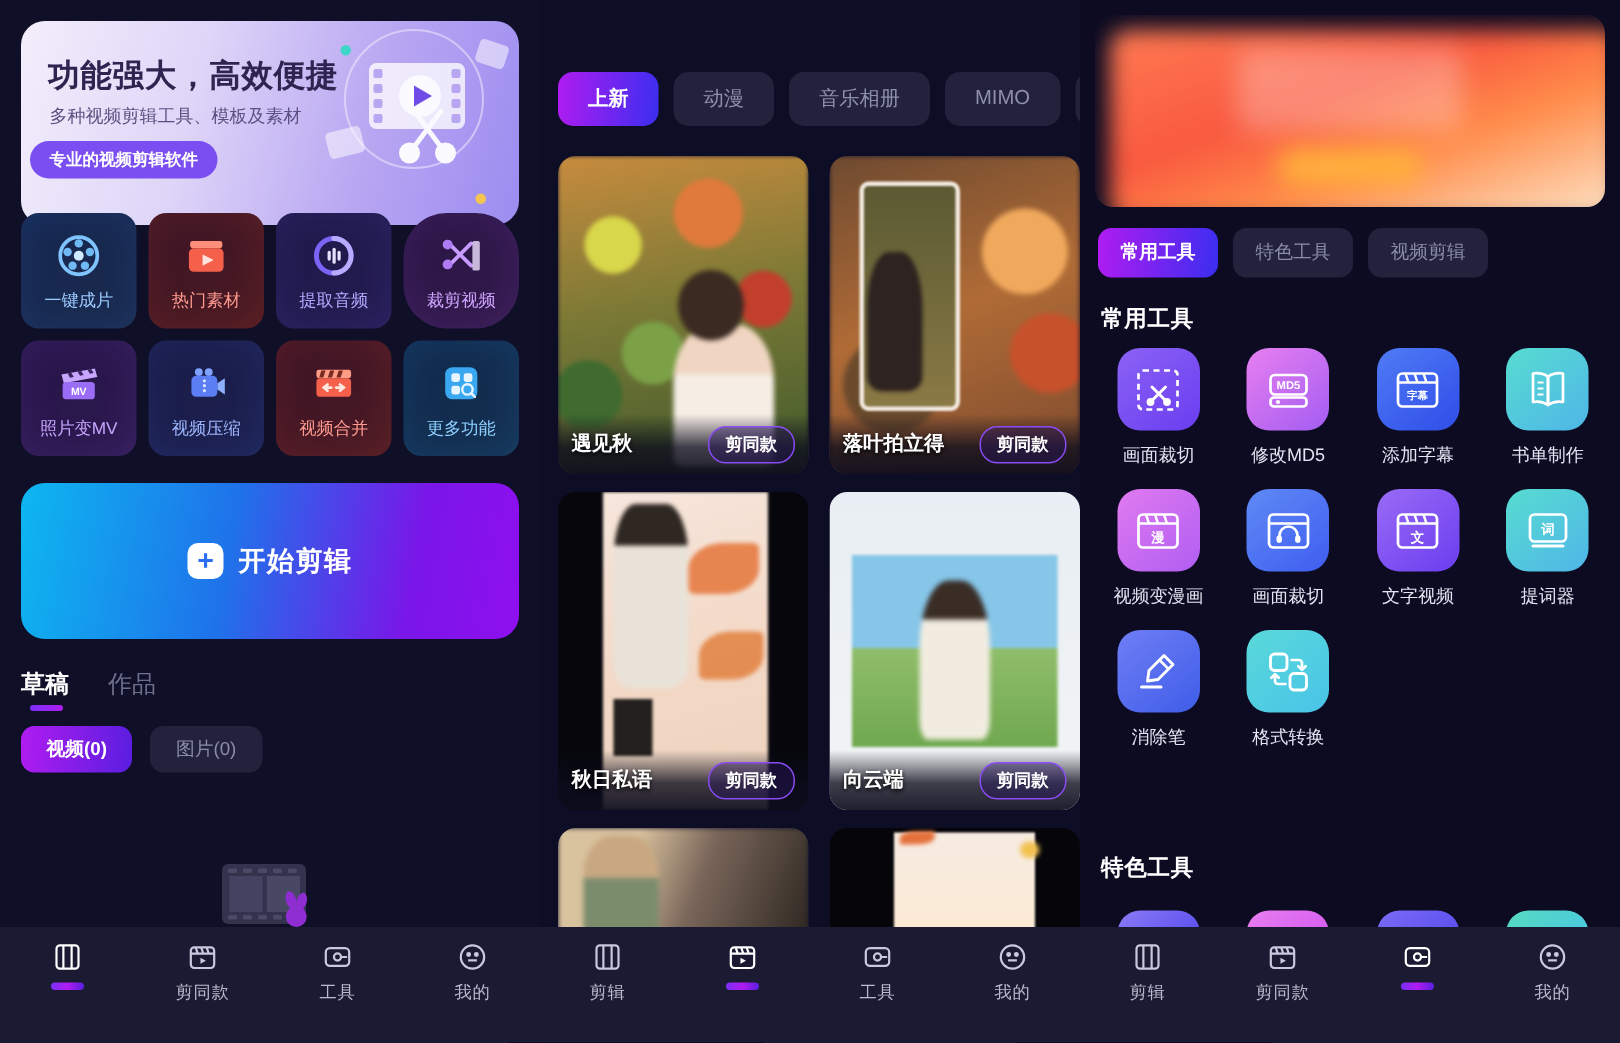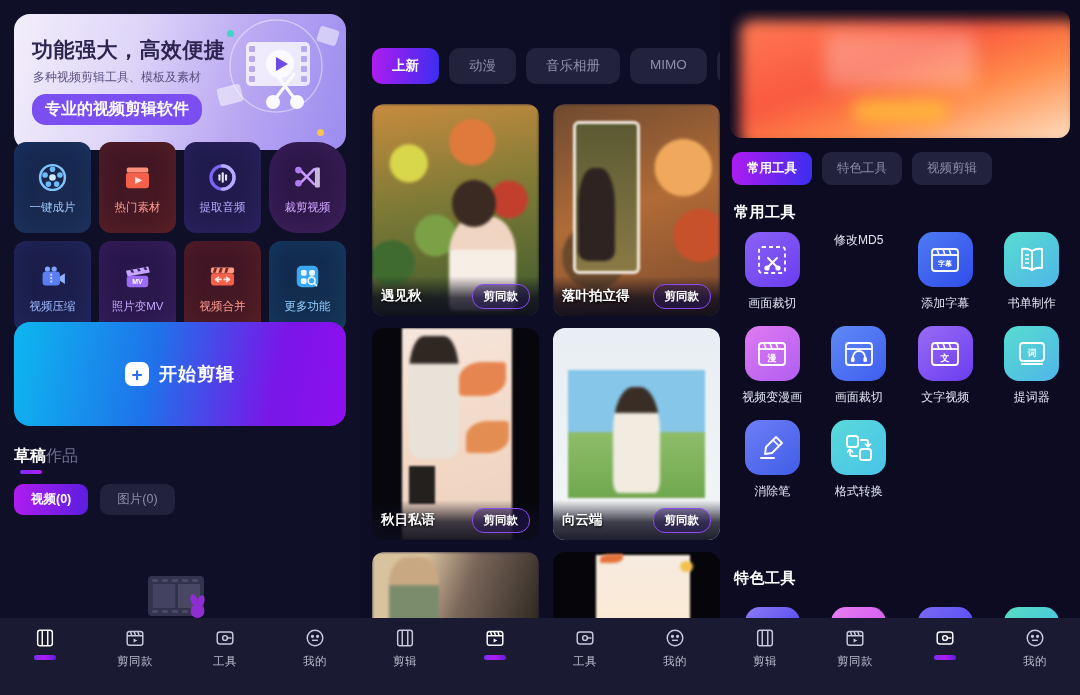--- a/index.html
+++ b/index.html
@@ -36,52 +36,52 @@
 
   
   .promo {
     position: absolute; left: 14px; top: 14px; width: 332px; height: 136px;
     border-radius: 16px; overflow: hidden;
     background: linear-gradient(105deg, #f3eefb 0%, #ded5f8 35%, #b9a7f2 68%, #9b8cf0 100%);
   }
   .promo-title { position:absolute; left: 18px; top: 22px; font-size: 21px; font-weight: 700; color: #2d2450; letter-spacing:.5px;}
   .promo-sub { position:absolute; left: 19px; top: 55px; font-size: 12px; color: #5b5080; }
   .promo-pill {
-    position: absolute; left: 18px; top: 80px;
-    background: #7a4ef0; color: #fff; font-size: 16px;
+    position: absolute; left: 6px; top: 80px;
+    background: #7a4ef0; color: #fff; font-size: 11px;
     padding: 5px 13px; border-radius: 14px; font-weight: 600;
   }
   .promo-art { position: absolute; right: 4px; top: 0; width: 140px; height: 112px; opacity: .95; }
   .promo-dot-a { position:absolute; right:112px; top:16px; width:7px;height:7px;border-radius:50%;background:#3fd6c9;}
   .promo-dot-b { position:absolute; right:22px; bottom:14px; width:7px;height:7px;border-radius:50%;background:#f5c451;}
 
   .grid8 { position: absolute; left: 14px; top: 142px; width: 332px;
            display: grid; grid-template-columns: repeat(4, 1fr); gap: 8px; }
   .tile {
-    height: 91px; border-radius: 12px; display: flex; flex-direction: column;
+    height: 77px; border-radius: 12px; display: flex; flex-direction: column;
     align-items: center; justify-content: center; gap: 6px; cursor: pointer;
   }
   .tile-ico { width: 33px; height: 33px; display:block; }
   .tile-ico svg { width:100%; height:100%; display:block; }
   .tile-label { font-size: 11.5px; }
 
   .startbtn {
     position: absolute; left: 14px; top: 322px; width: 332px; height: 104px;
     border-radius: 16px; cursor: pointer;
     background: linear-gradient(100deg, #0db7f0 0%, #1f72ea 42%, #7a16e8 78%, #8f0ff0 100%);
     display: flex; align-items: center; justify-content: center; gap: 10px;
   }
   .startbtn-plus {
     width: 24px; height: 24px; border-radius: 7px; background: #fff;
     display:flex; align-items:center; justify-content:center;
     color: #2b6ef0; font-size: 19px; font-weight: 700; line-height: 1;
   }
   .startbtn-label { color:#fff; font-size: 18px; font-weight: 700; letter-spacing: 1px; }
 
-  .drafts-tabs { position:absolute; left:14px; top:446px; display:flex; align-items:flex-end;}
+  .drafts-tabs { position:absolute; left:14px; top:446px; display:flex; gap:26px; align-items:flex-end;}
   .draft-tab { font-size:16px; color:#6e6f8c; cursor:pointer; position:relative; padding-bottom:7px;}
   .draft-tab.active { color:#fff; font-weight:700; }
   .draft-tab.active::after {
     content:''; position:absolute; left:6px; bottom:0; width:22px; height:4px; border-radius:3px;
     background: linear-gradient(90deg,#7b2ff7,#b01cf0);
   }
   .chips { position:absolute; left:14px; top:484px; display:flex; gap:12px; }
   .chip { font-size: 12.5px; padding: 7px 17px; border-radius: 9px; cursor:pointer;
           background:#22223c; color:#8b8ca6; }
   .chip.active { background: linear-gradient(95deg,#b01cf0,#5a1ee0); color:#fff; font-weight:700; }
@@ -228,51 +228,51 @@
               <circle cx="9" cy="11" r="4" fill="#b07cf5"></circle>
               <circle cx="9" cy="27" r="4" fill="#b07cf5"></circle>
               <g fill="#efe2ff">
                 <rect x="29" y="8" width="6" height="24" rx="1.5" fill-opacity=".8"></rect>
               </g>
             </svg>
         </span>
         <span class="tile-label" style="color: rgb(207, 164, 255);">裁剪视频</span>
       </div>
 
+      <div class="tile" id="t4" style="background: linear-gradient(145deg, rgb(39, 21, 72), rgb(45, 26, 80)); box-shadow: rgba(155, 92, 240, 0.133) 0px 0px 26px inset;">
+        <span class="tile-ico">
+          <svg viewBox="0 0 40 40">
+              <path d="M6 13 L33 8 L35 15 L8 20 Z" fill="#c7a6ff"></path>
+              <g fill="#3a2360">
+                <path d="M11 12.2 l3 -0.6 l2 3.4 l-3 0.6 Z"></path>
+                <path d="M19 10.6 l3 -0.6 l2 3.4 l-3 0.6 Z"></path>
+                <path d="M27 9 l3 -0.6 l2 3.4 l-3 0.6 Z"></path>
+              </g>
+              <rect x="7" y="19" width="26" height="14" rx="3" fill="#9b6cf5"></rect>
+              <text x="20" y="29.5" font-size="8.5" font-weight="700" fill="#fff" text-anchor="middle" font-family="Liberation Sans, sans-serif">MV</text>
+            </svg>
+        </span>
+        <span class="tile-label" style="color: rgb(199, 166, 255);">照片变MV</span>
+      </div>
+
       <div class="tile" id="t5" style="background: linear-gradient(145deg, rgb(26, 28, 71), rgb(29, 33, 80)); box-shadow: rgba(78, 116, 240, 0.133) 0px 0px 26px inset;">
         <span class="tile-ico">
           <svg viewBox="0 0 40 40">
               <circle cx="14" cy="11" r="3.2" fill="#7fa2ff"></circle>
               <circle cx="22" cy="11" r="3.2" fill="#7fa2ff"></circle>
               <rect x="8" y="14" width="21" height="17" rx="4" fill="#5b7ef5"></rect>
               <path d="M29 20 L35 16 L35 29 L29 25 Z" fill="#8fb0ff"></path>
               <g fill="#d8e3ff">
                 <circle cx="18.5" cy="18" r="1.3"></circle>
                 <circle cx="18.5" cy="22" r="1.3"></circle>
                 <circle cx="18.5" cy="26" r="1.3"></circle>
               </g>
             </svg>
         </span>
         <span class="tile-label" style="color: rgb(159, 184, 255);">视频压缩</span>
-      </div>
-
-      <div class="tile" id="t4" style="background: linear-gradient(145deg, rgb(39, 21, 72), rgb(45, 26, 80)); box-shadow: rgba(155, 92, 240, 0.133) 0px 0px 26px inset;">
-        <span class="tile-ico">
-          <svg viewBox="0 0 40 40">
-              <path d="M6 13 L33 8 L35 15 L8 20 Z" fill="#c7a6ff"></path>
-              <g fill="#3a2360">
-                <path d="M11 12.2 l3 -0.6 l2 3.4 l-3 0.6 Z"></path>
-                <path d="M19 10.6 l3 -0.6 l2 3.4 l-3 0.6 Z"></path>
-                <path d="M27 9 l3 -0.6 l2 3.4 l-3 0.6 Z"></path>
-              </g>
-              <rect x="7" y="19" width="26" height="14" rx="3" fill="#9b6cf5"></rect>
-              <text x="20" y="29.5" font-size="8.5" font-weight="700" fill="#fff" text-anchor="middle" font-family="Liberation Sans, sans-serif">MV</text>
-            </svg>
-        </span>
-        <span class="tile-label" style="color: rgb(199, 166, 255);">照片变MV</span>
       </div>
 
       <div class="tile" id="t6" style="background: linear-gradient(145deg, rgb(61, 20, 38), rgb(74, 26, 36)); box-shadow: rgba(240, 88, 60, 0.133) 0px 0px 26px inset;">
         <span class="tile-ico">
           <svg viewBox="0 0 40 40">
               <rect x="6" y="9" width="28" height="7" rx="2" fill="#ff9c86"></rect>
               <g fill="#7a2a1e">
                 <path d="M10 9.6 l3.4 0 l-1.8 5.8 l-3.4 0 Z"></path>
                 <path d="M17 9.6 l3.4 0 l-1.8 5.8 l-3.4 0 Z"></path>
                 <path d="M24 9.6 l3.4 0 l-1.8 5.8 l-3.4 0 Z"></path>
@@ -538,20 +538,28 @@
                 <path d="M22 15 l-9 9"></path>
               </g>
               <circle cx="12" cy="25" r="2.6" fill="#fff"></circle>
               <circle cx="23" cy="25" r="2.6" fill="#fff"></circle>
             </svg>
         </span>
         <span class="tool-label">画面裁切</span>
       </div>
 
       <div class="tool">
+        <span class="tool-ico" style="background:linear-gradient(140deg,#e87ff0,#a35df2)">
+          <svg viewBox="0 0 34 34" fill="none">
+              <rect x="5" y="7" width="24" height="13" rx="3" stroke="#fff" stroke-width="1.8"></rect>
+              <text x="17" y="16.5" font-size="7.5" font-weight="700" fill="#fff" text-anchor="middle" font-family="Liberation Sans, sans-serif">MD5</text>
+              <rect x="5" y="22" width="24" height="6" rx="2.4" stroke="#fff" stroke-width="1.8"></rect>
+              <circle cx="10" cy="25" r="1.4" fill="#fff"></circle>
+            </svg>
+        </span>
         <span class="tool-label">修改MD5</span>
       </div>
 
       <div class="tool">
         <span class="tool-ico" style="background:linear-gradient(140deg,#4f7bf5,#2f4de8)">
           <svg viewBox="0 0 34 34" fill="none">
               <rect x="4" y="6" width="26" height="22" rx="3" stroke="#fff" stroke-width="1.8"></rect>
               <path d="M4 12h26" stroke="#fff" stroke-width="1.8"></path>
               <g stroke="#fff" stroke-width="1.6">
                 <path d="M9 6l2 6M15 6l2 6M21 6l2 6"></path>

